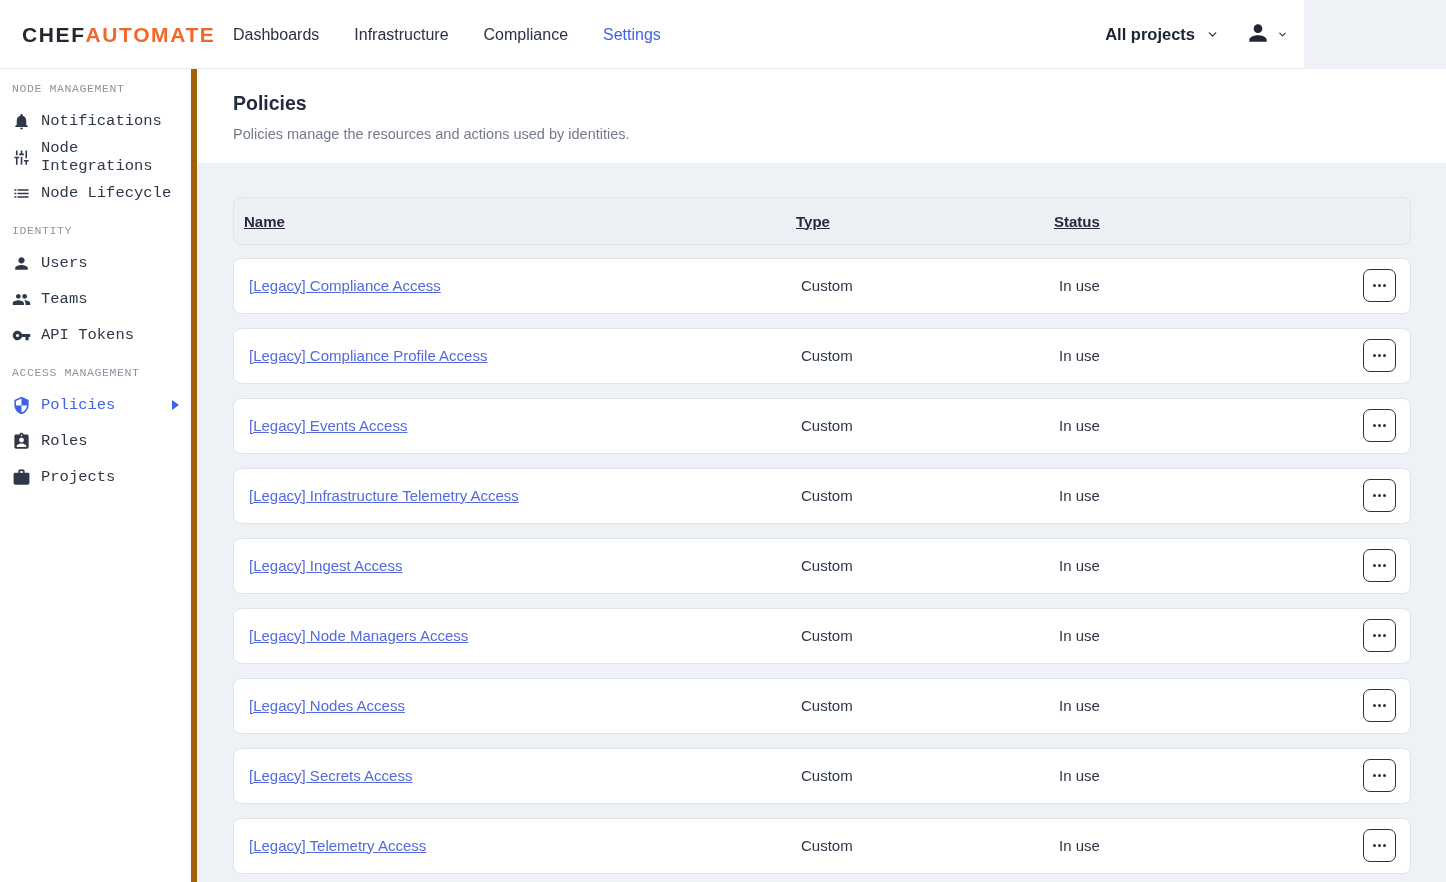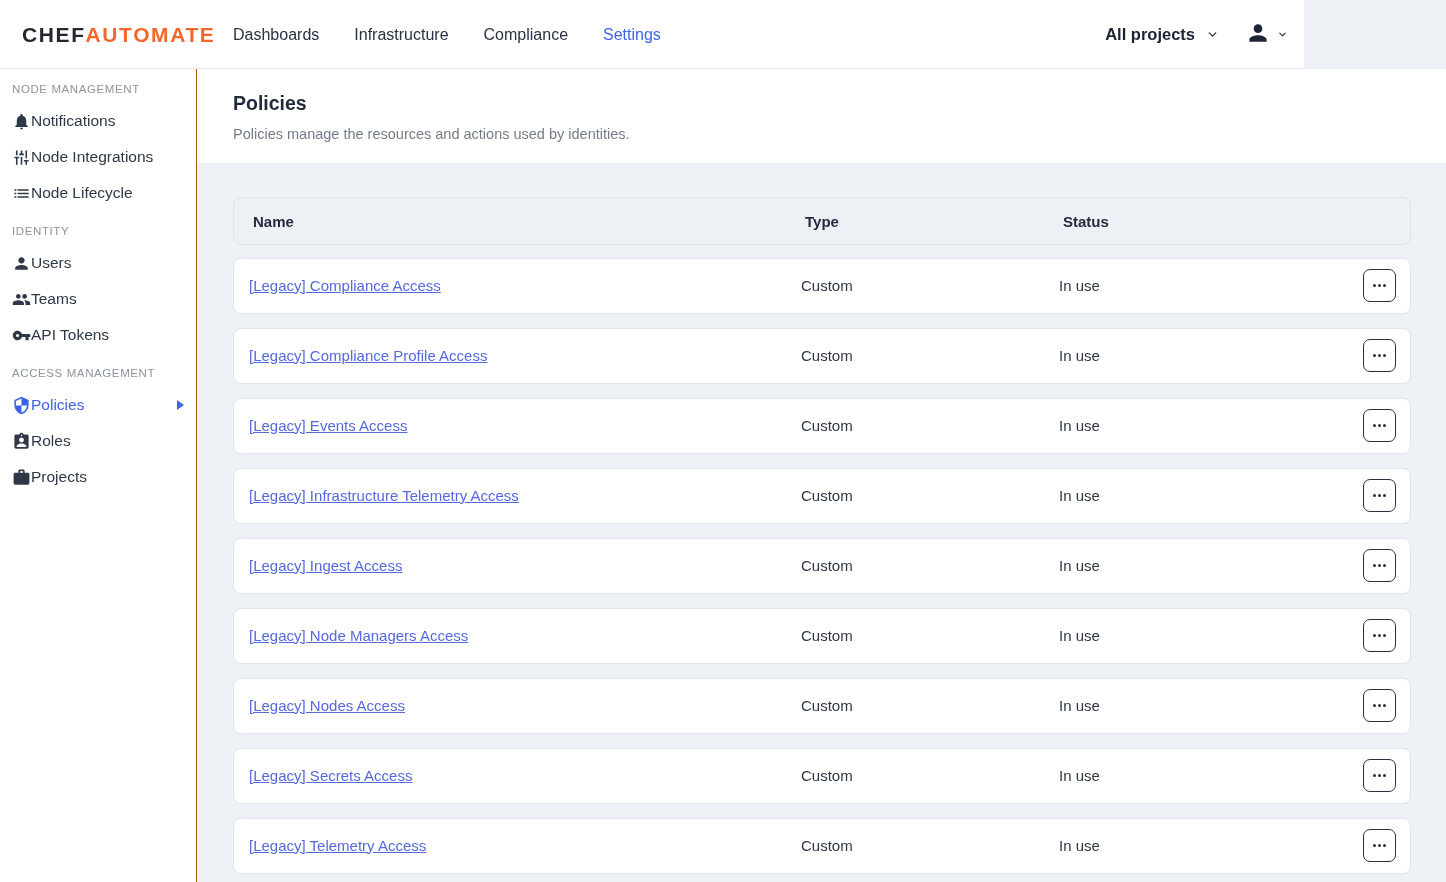--- a/index.html
+++ b/index.html
@@ -26,29 +26,29 @@
   .nav-link.active { color: #3f63e8; }
   .topnav-right { position: absolute; right: 16px; top: 0; height: 69px; display: flex; align-items: center; gap: 26px; }
   .projects-filter { display: flex; align-items: center; gap: 11px; cursor: pointer; }
   .projects-filter .label { font-size: 16.5px; font-weight: 700; color: #1b2333; }
   .user-menu { display: flex; align-items: center; gap: 6px; cursor: pointer; }
   .chev { display: inline-flex; }
 
   
   .sidebar {
     position: absolute; top: 69px; left: 0; width: 197px; bottom: 0;
-    background: #ffffff; border-right: 1px solid #a16207; z-index: 10;
+    background: #ffffff; border-right: 6px solid #a16207; z-index: 10; font-family: Liberation Mono, monospace;
   }
   .side-section { padding-top: 12px; }
   .side-title {
     height: 16px; line-height: 16px; margin: 0 0 6px 12px;
     font-size: 11.5px; letter-spacing: 0.6px; color: #8d93a0; font-weight: 400;
   }
   .side-item {
-    height: 36px; display: flex; align-items: center; 
+    height: 36px; display: flex; align-items: center; gap: 10px;
     padding-left: 12px; padding-right: 10px; cursor: pointer; position: relative;
     font-size: 15.5px; color: #2e3848;
   }
   .side-item .icn { width: 19px; height: 19px; display: inline-flex; color: #2e3848; flex: 0 0 19px; }
   .side-item.active { color: #3f63e8; }
   .side-item.active .icn { color: #3f63e8; }
   .expand-arrow {
     position: absolute; right: 12px; top: 50%; transform: translateY(-50%);
     width: 0; height: 0;
     border-left: 7px solid #3f63e8; border-top: 5px solid transparent; border-bottom: 5px solid transparent;
@@ -64,21 +64,21 @@
 
   .content {
     position: absolute; top: 163px; left: 197px; right: 0; bottom: 0;
     background: #eef1f6; padding: 34px 35px 0 36px; overflow: hidden;
   }
 
   .grid-cols { display: grid; grid-template-columns: 552px 258px 1fr auto; align-items: center; }
 
   .table-head {
     height: 48px; background: #edf0f5; border: 1px solid #dfe3ea; border-radius: 8px;
-    padding: 0 14px 0 19px; margin-bottom: 13px;
+    padding: 0 14px 0 10px; margin-bottom: 13px; text-decoration: underline;
   }
   .table-head .col { font-size: 15px; font-weight: 700; color: #232b3e; }
 
   .table-row {
     height: 56px; background: #ffffff; border: 1px solid #e0e4eb; border-radius: 8px;
     padding: 0 14px 2px 15px; margin-bottom: 14px;
   }
   .table-row a.name-link { font-size: 15px; color: #5569de; text-decoration: underline; cursor: pointer; }
   .table-row .cell { font-size: 15px; color: #2e3646; }
   .more-btn {

